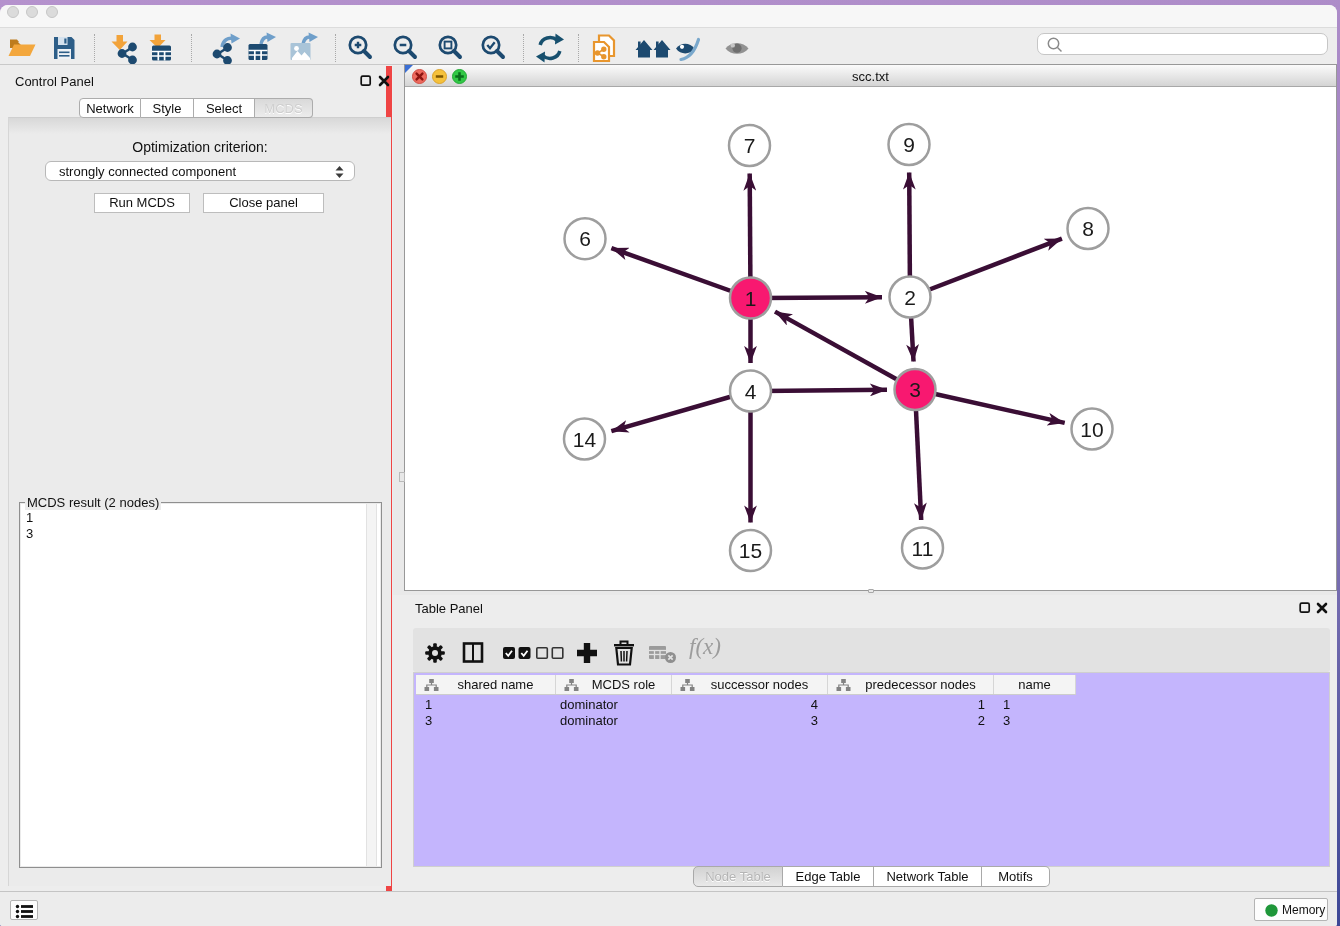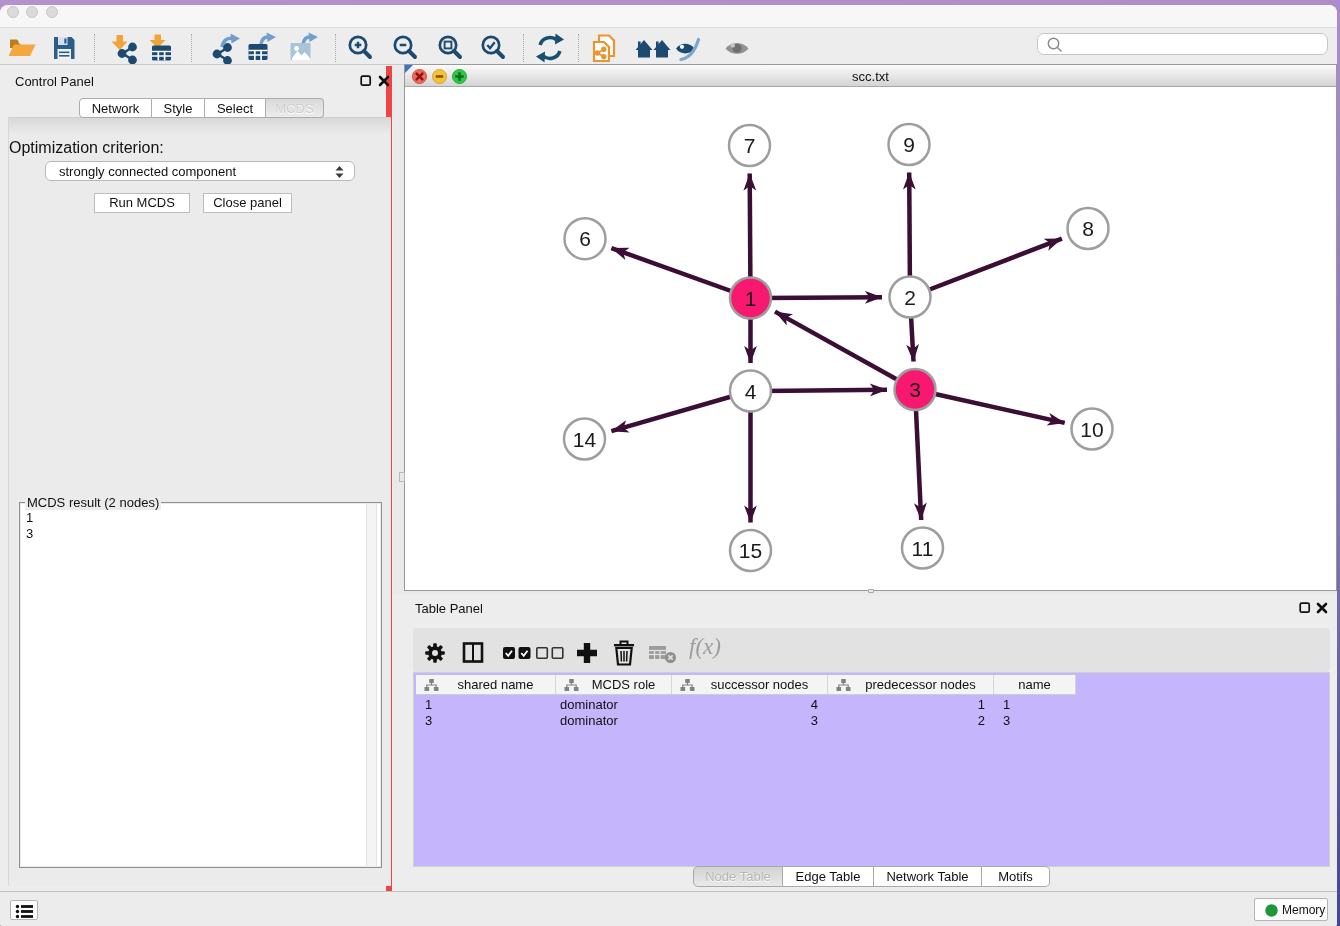--- a/index.html
+++ b/index.html
@@ -19,21 +19,21 @@
   #cpanel { position:absolute; left:0; top:61px; width:392px; height:825px; background:#ededed; border-right:6px solid #ef4444; }
   #cp-title { position:absolute; left:15px; top:8px; font-size:13px; color:#111; }
   .panicon { position:absolute; }
   #cp-tabs { position:absolute; left:79px; top:32px; height:20px; display:flex; z-index:5; }
   .tab { height:20px; background:#fff; border:1px solid #acacac; border-left:none; font-size:13px; color:#111; text-align:center; line-height:19px; }
   .tab.first { border-left:1px solid #acacac; border-radius:4px 0 0 4px; }
   .tab.last { border-radius:0 4px 4px 0; }
   .tab.sel { background:linear-gradient(#d9d9d9,#ececec); color:#cfcfcf; text-shadow:0 1px 0 #fff; }
   #cp-content { position:absolute; left:8px; top:51px; width:383px; height:769px; background:#ebebeb; border-left:1px solid #d6d6d6; border-top:1px solid #cfcfcf; }
   #cp-grad { position:absolute; left:0; top:0; width:100%; height:16px; background:linear-gradient(#d8d8d8,#ebebeb); }
-  #opt-label { position:absolute; left:0; top:21px; width:100%; text-align:left; font-size:16px; color:#111; }
+  #opt-label { position:absolute; left:0; top:21px; width:100%; text-align:center; font-size:14px; color:#111; }
   #dropdown { position:absolute; left:36px; top:43px; width:310px; height:20px; background:#fff; border:1px solid #b8b8b8; border-radius:6px; font-size:13px; color:#111; line-height:19px; padding-left:13px; }
   .btn { position:absolute; top:75px; height:20px; background:#fff; border:1px solid #bdbdbd; border-radius:0; font-size:13px; color:#111; text-align:center; line-height:18px; }
   #fieldset { position:absolute; left:10px; top:384px; width:363px; height:366px; border:1px solid #8f8f8f; }
   #fs-legend { position:absolute; left:5px; top:-8px; background:#ebebeb; padding:0 2px; font-size:13px; color:#111; }
   #fs-white { position:absolute; left:1px; top:1px; width:359px; height:362px; background:#fff; font-size:13px; color:#111; }
   #fs-scroll { position:absolute; right:3px; top:0px; width:11px; height:362px; background:#f4f4f4; border-left:1px solid #e2e2e2; border-right:1px solid #e2e2e2; }
   
   #desktop { position:absolute; left:393px; top:61px; width:944px; height:825px; background:#e9e9e9; }
   #frame { position:absolute; left:11px; top:-2px; width:933px; height:527px; border:1px solid #989898; background:#fff;padding-left:48px; }
   #ftitle { position:absolute; left:0; top:0; width:100%; height:22px; background:linear-gradient(#fbfbfb,#d4d4d4); border-bottom:1px solid #a8a8a8; }
@@ -200,36 +200,36 @@
   </div>
   <div id="cpanel">
     <div id="cp-title">Control Panel</div>
     <svg class="panicon" style="left:360px;top:9px;" width="12" height="12">
       <rect x="1.2" y="1.2" width="9" height="9" rx="1.5" fill="none" stroke="#111" stroke-width="1.7"></rect>
     </svg>
     <svg class="panicon" style="left:377px;top:8px;" width="14" height="14">
       <path d="M3,3 L11,11 M11,3 L3,11" stroke="#111" stroke-width="2.6" stroke-linecap="round"></path>
     </svg>
     <div id="cp-tabs">
-      <div class="tab first" style="width:73px;">Network</div>
+      <div class="tab first" style="width:62px;">Network</div>
       <div class="tab" style="width:53px;">Style</div>
       <div class="tab" style="width:61px;">Select</div>
       <div class="tab last sel" style="width:58px;">MCDS</div>
     </div>
     <div id="cp-content">
       <div id="cp-grad"></div>
       <div id="opt-label">Optimization criterion:</div>
       <div id="dropdown">strongly connected component
         <svg width="9" height="12" viewBox="0 0 9 12" style="position:absolute;right:10px;top:4px;">
           <path d="M4.5,0 L8.5,4.4 L0.5,4.4 Z" fill="#3a3a3a"></path>
           <path d="M4.5,12 L8.5,7.6 L0.5,7.6 Z" fill="#3a3a3a"></path>
         </svg>
       </div>
       <div class="btn" style="left:85px; width:96px;">Run MCDS</div>
-      <div class="btn" style="left:194px; width:89px;">Close panel</div>
+      <div class="btn" style="left:194px; width:121px;">Close panel</div>
       <div id="fieldset">
         <div id="fs-white">
           <div style="position:absolute;left:5px;top:6px;">1</div>
           <div style="position:absolute;left:5px;top:22px;">3</div>
           <div id="fs-scroll"></div>
         </div>
         <div id="fs-legend">MCDS result (2 nodes)</div>
       </div>
     </div>
   </div>

